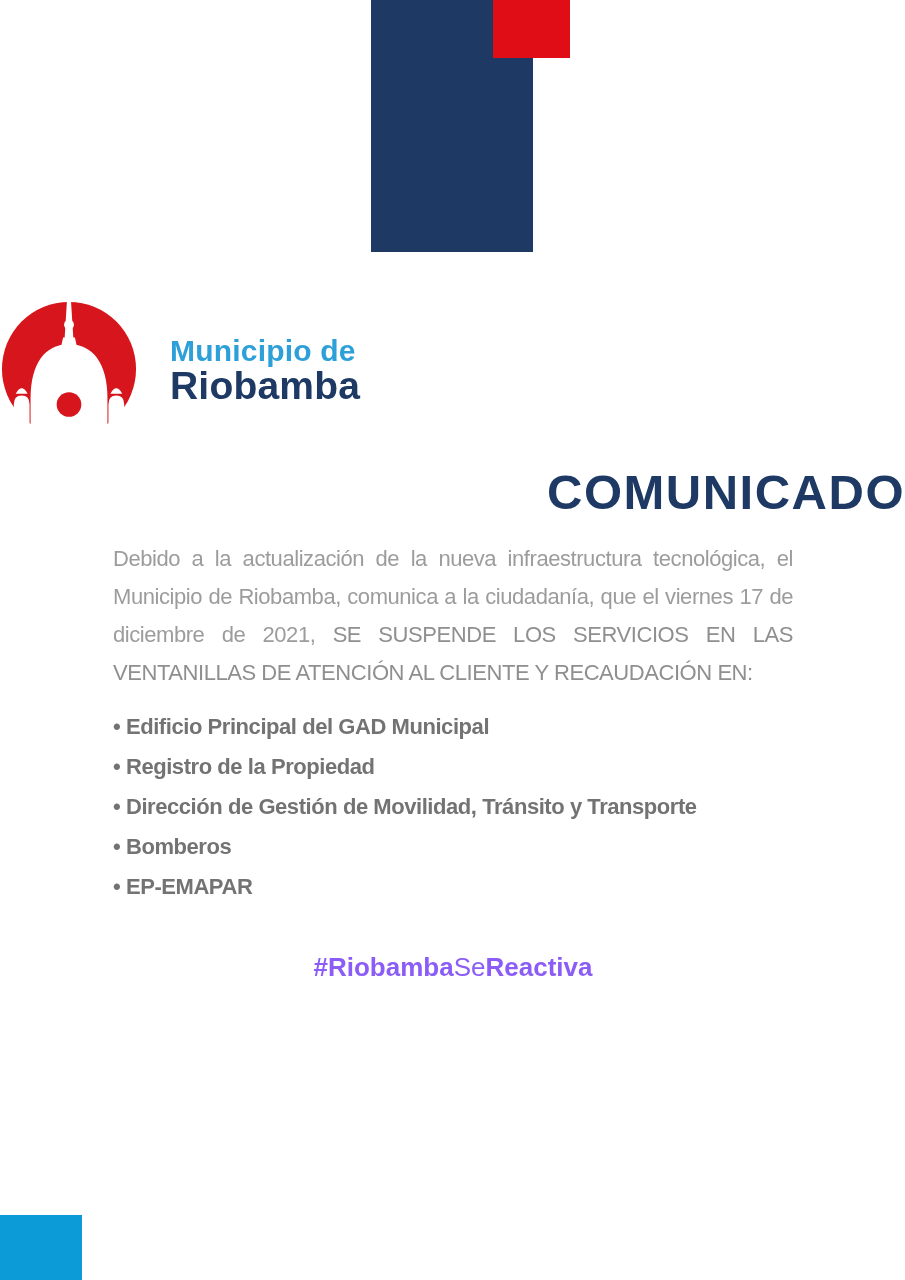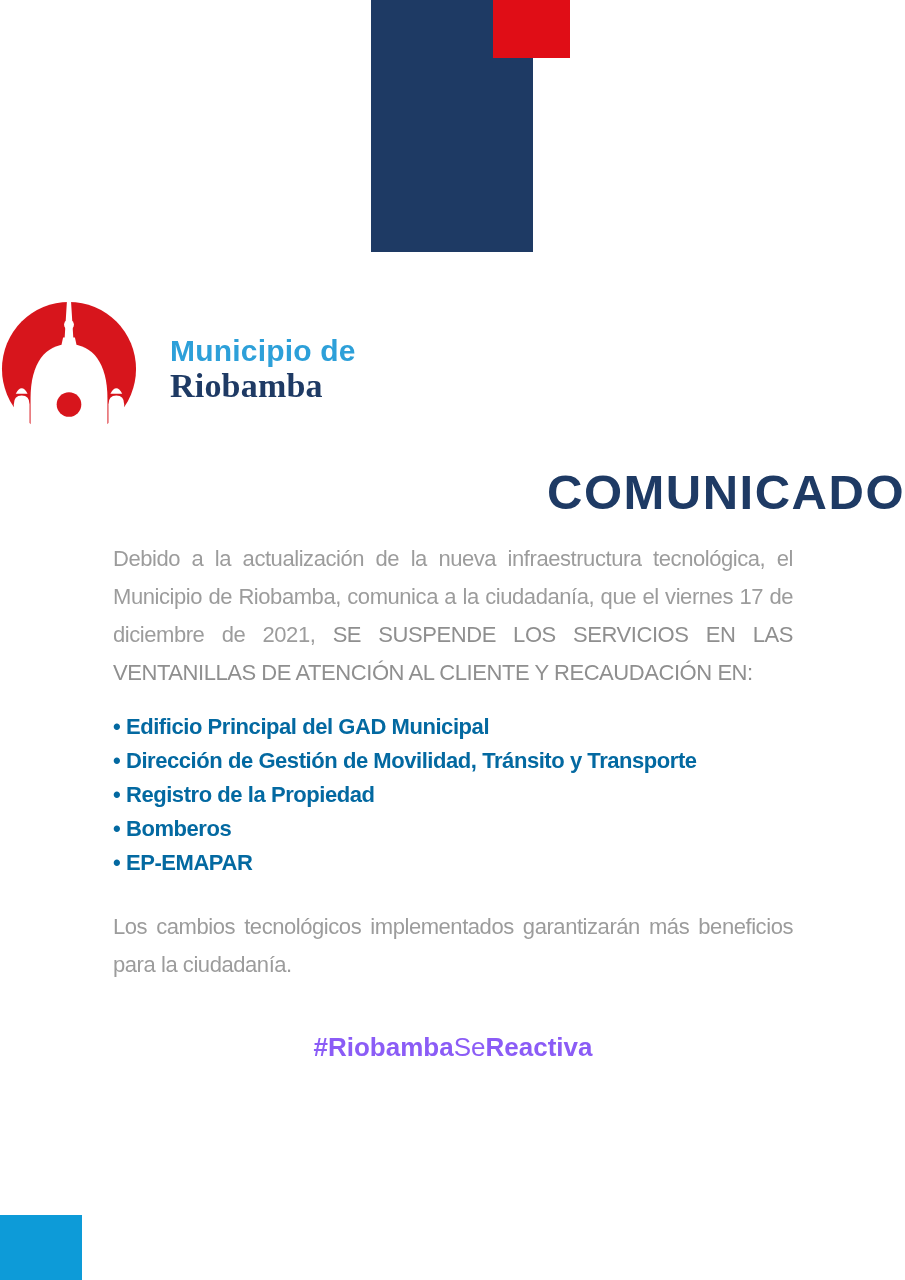--- a/index.html
+++ b/index.html
@@ -40,25 +40,24 @@
   .logo-text { display: flex; flex-direction: column; justify-content: center; }
   .logo-line1 {
     color: #2da0d9;
     font-size: 30px;
     font-weight: bold;
     letter-spacing: 0.2px;
     line-height: 34px;
   }
   .logo-line2 {
     color: #1e3a64;
-    font-size: 34px;
+    font-size: 39px;
     font-weight: bold;
     letter-spacing: 0.2px;
     line-height: 36px;
-    font-family: Liberation Serif, serif;
   }
 
   
   .heading {
     position: absolute;
     top: 464px; left: 0;
     width: 100%;
     text-align: right;
     color: #1e3a64;
     font-size: 49px;
@@ -81,23 +80,24 @@
     line-height: 38px;
   }
   .intro .bold-run { font-weight: normal; color: #8f8f8f; }
 
   ul.bullet-list {
     list-style: none;
     margin-top: 18px;
   }
   ul.bullet-list li {
     font-weight: bold;
-    color: #0369a1;
+    color: #737373;
     line-height: 34px;
     text-align: justify;
+    margin-top: 6px;
   }
   .bullet-mark { font-weight: bold; }
 
   .restore {
     margin-top: 32px;
     line-height: 38px;
   }
   .benefits {
     margin-top: 28px;
     line-height: 38px;
@@ -153,25 +153,24 @@
   </div>
 </header>
 
 <h1 class="heading">COMUNICADO</h1>
 
 <main class="content">
   <p class="intro"><span>Debido a la actualización de la nueva infraestructura tecnológica, el Municipio de Riobamba, comunica a la ciudadanía, que el viernes 17 de diciembre de 2021, </span><span class="bold-run">SE SUSPENDE LOS SERVICIOS EN LAS VENTANILLAS DE ATENCIÓN AL CLIENTE Y RECAUDACIÓN EN:</span></p>
 
   <ul class="bullet-list">
     <li><span class="bullet-mark">•</span> <span>Edificio Principal del GAD Municipal</span></li>
+    <li><span class="bullet-mark">•</span> <span>Registro de la Propiedad</span></li>
     <li><span class="bullet-mark">•</span> <span>Dirección de Gestión de Movilidad, Tránsito y Transporte</span></li>
-    <li><span class="bullet-mark">•</span> <span>Registro de la Propiedad</span></li>
     <li><span class="bullet-mark">•</span> <span>Bomberos</span></li>
     <li><span class="bullet-mark">•</span> <span>EP-EMAPAR</span></li>
   </ul>
 
 
-  <p class="benefits">Los cambios tecnológicos implementados garantizarán más beneficios para la ciudadanía.</p>
 
   <p class="hashtag"><span class="hb">#Riobamba</span><span class="hl">Se</span><span class="hb">Reactiva</span></p>
 </main>
 
 <div class="corner-blue"></div>
 
 </body></html>

